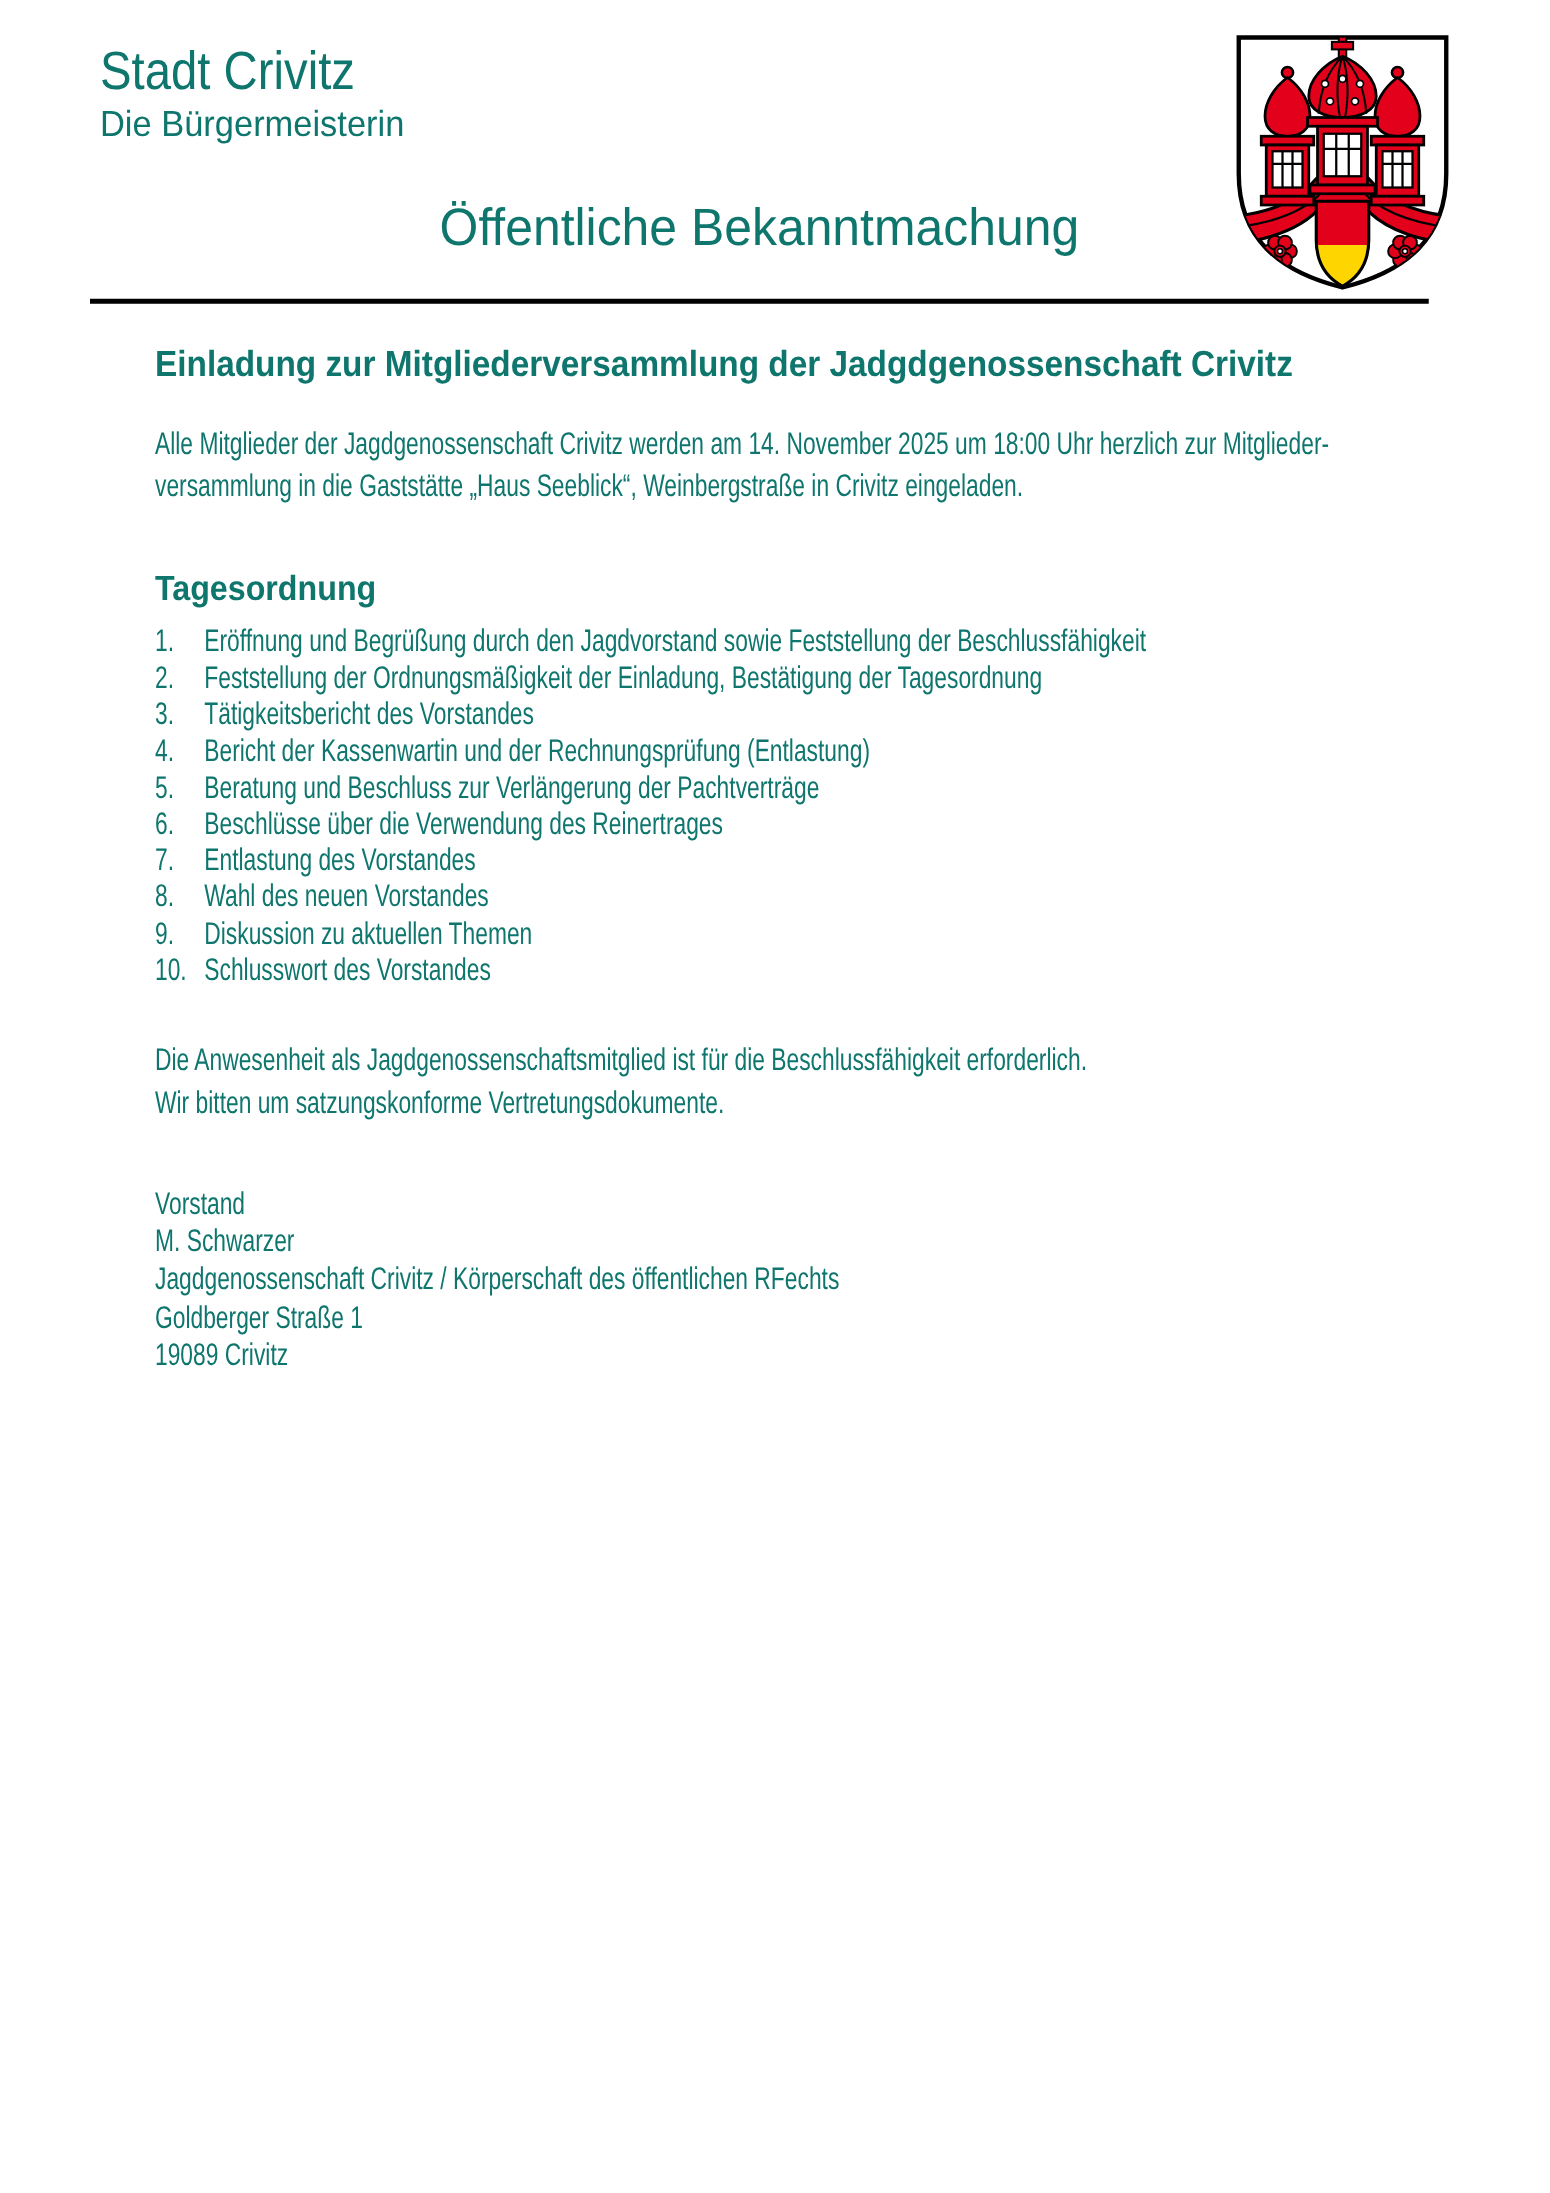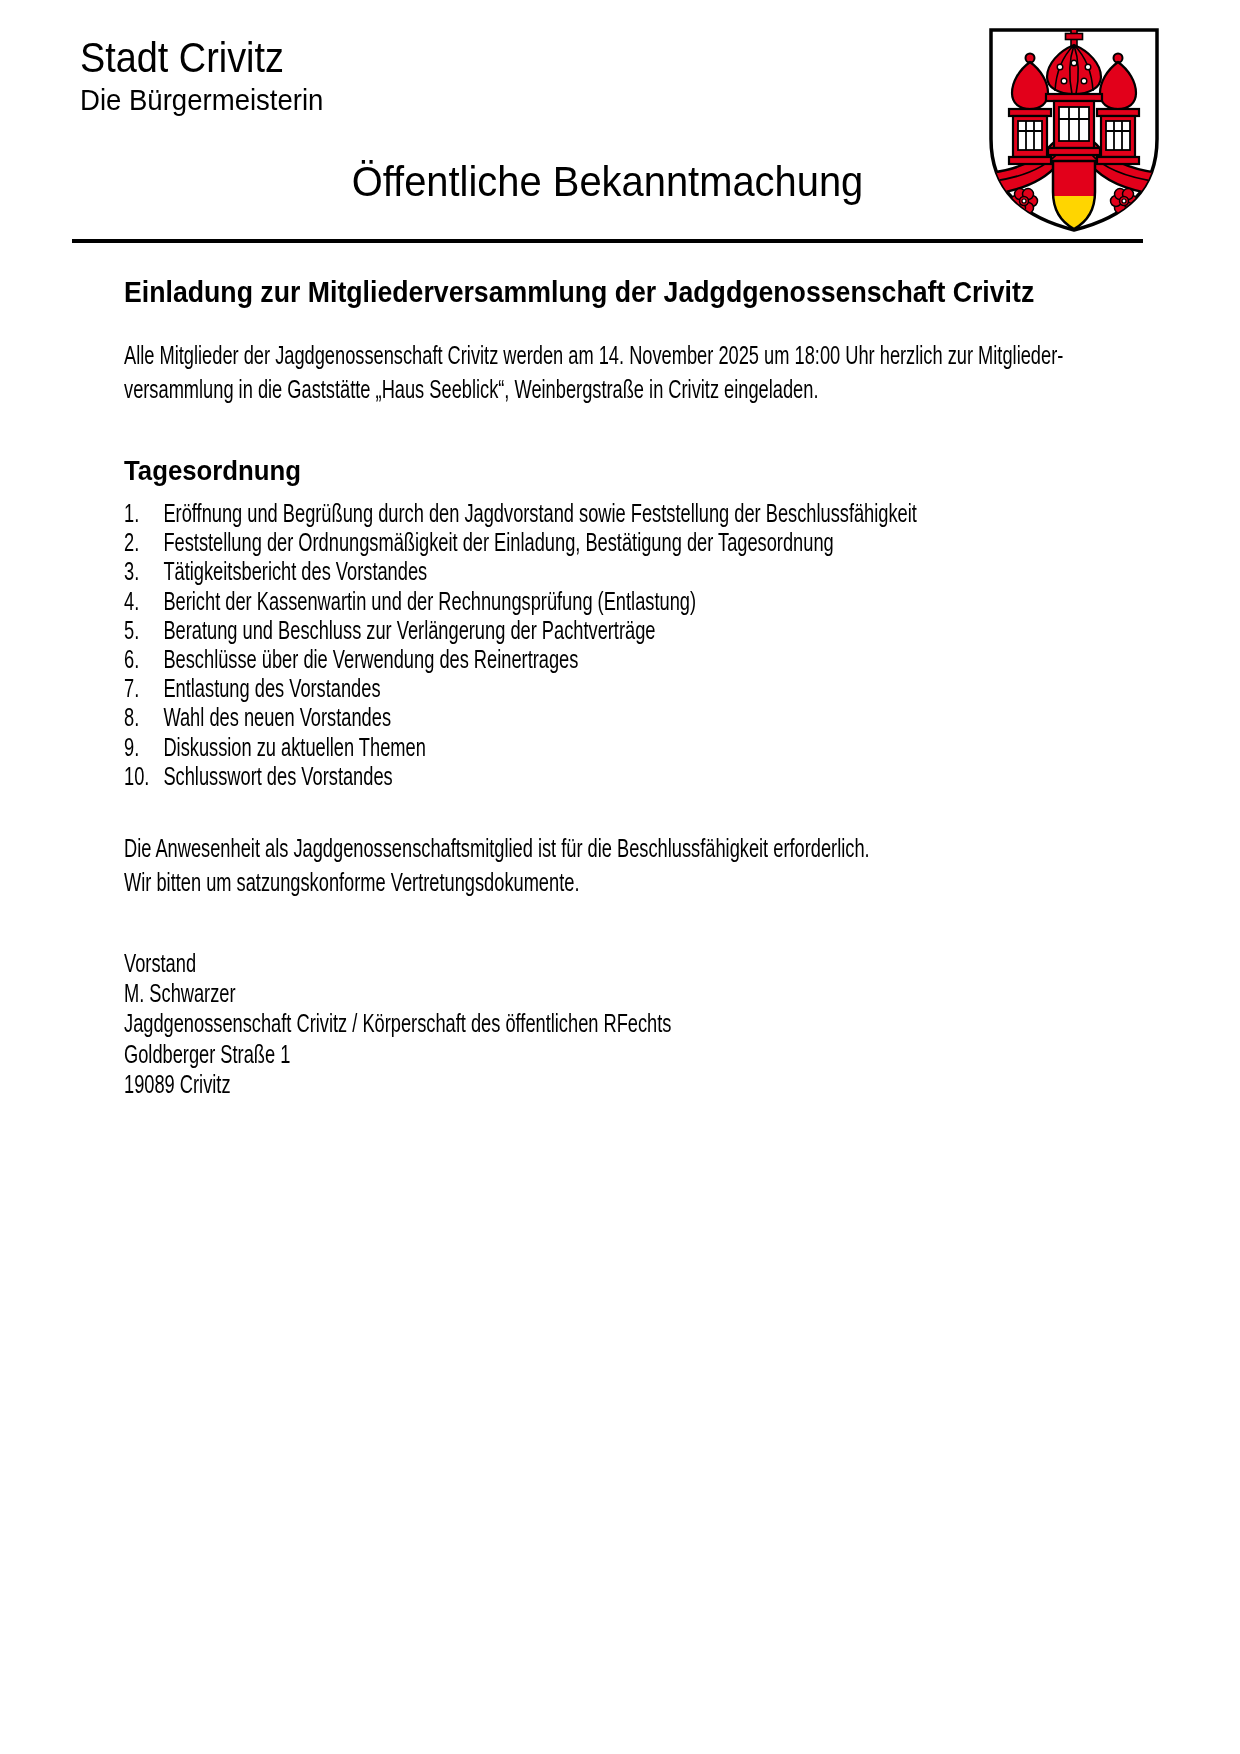--- a/index.html
+++ b/index.html
@@ -1,20 +1,20 @@
 <!DOCTYPE html>
 <html lang="de" style="--arms-red: #e2001a; --arms-gold: #ffd500;"><head>
 <meta charset="utf-8">
 <style>
   * { margin:0; padding:0; box-sizing:border-box; }
   :root { --arms-red:#e2001a; --arms-gold:#ffd500; }
   html,body { background:#ffffff; }
   .page {
     position:relative; width:1240px; height:1754px; margin:0 auto;
-    background:#ffffff; color:#000000;
+    background:#ffffff; color:#0f766e;
     font-family:"Liberation Sans", sans-serif;
     overflow:hidden;
   }
   
   .sender { position:absolute; left:80px; top:34px; }
   .sender-name { font-size:43px; line-height:1.1; transform:scaleX(0.88); transform-origin:0 0; white-space:nowrap; }
   .sender-role { font-size:29px; line-height:1.2; margin-top:2px; transform:scaleX(0.95); transform-origin:0 0; white-space:nowrap; }
   .arms { position:absolute; left:986px; top:25px; width:176px; height:212px; }
   .doc-type { position:absolute; left:72px; top:158px; width:1071px; text-align:center;
               font-size:42px; transform:scaleX(0.95); white-space:nowrap; }

